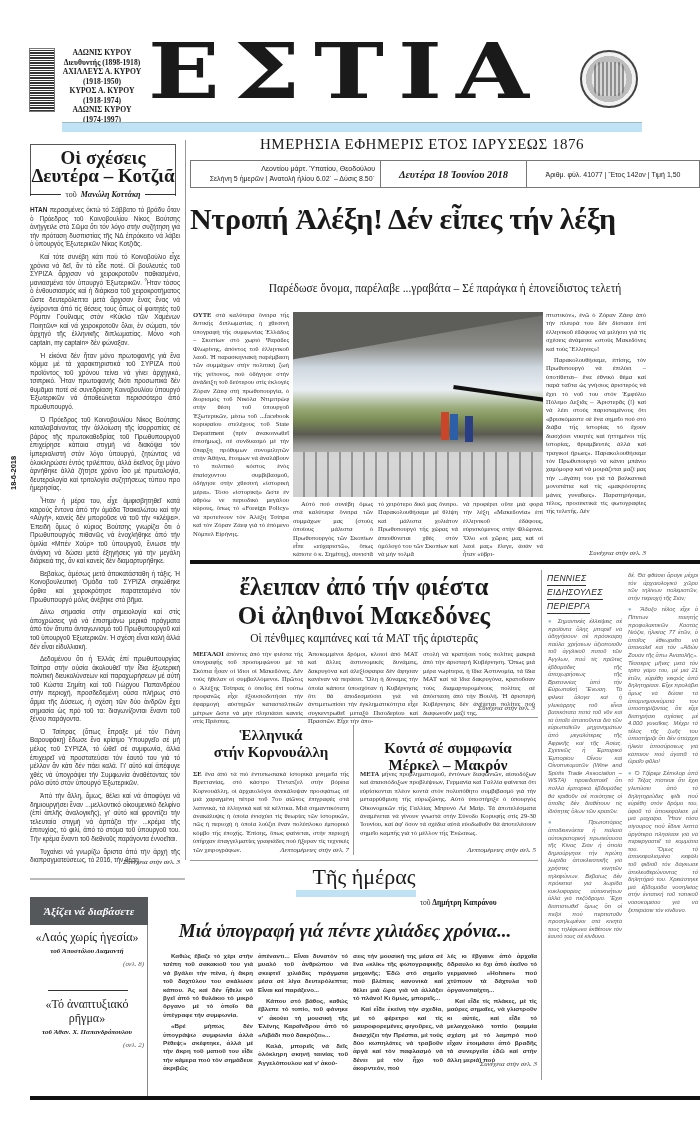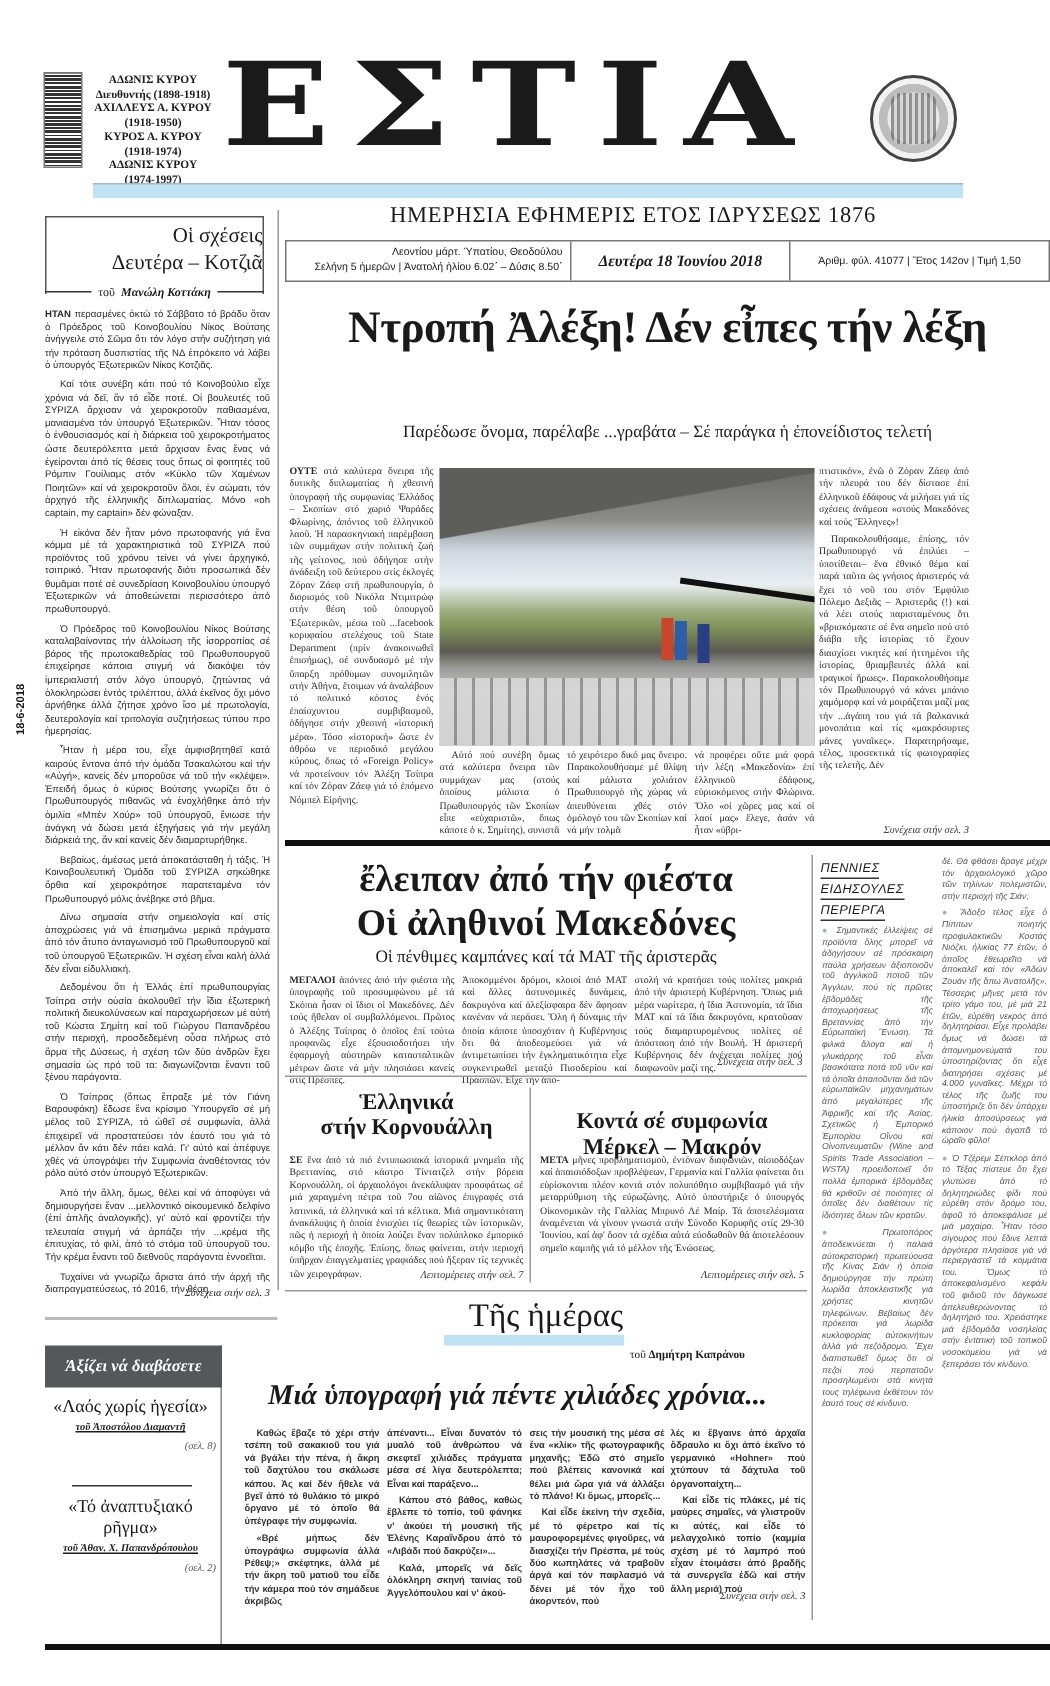--- a/index.html
+++ b/index.html
@@ -22,43 +22,43 @@
   #tagline { left: 260px; top: 136px; font-size: 15px; letter-spacing: 0.5px; white-space: nowrap; }
   #info-row { left: 190px; top: 160px; width: 510px; height: 28px; border: 1px solid #777; display: flex; font-family: "Liberation Sans", sans-serif; font-size: 7px; }
   #info-row .cell { display: flex; flex-direction: column; justify-content: center; padding: 0 5px; }
   #info-row .c1 { width: 190px; border-right: 1px solid #777; text-align: right; line-height: 10px; }
   #info-row .c2 { width: 146px; border-right: 1px solid #777; align-items: center; font-family: "Liberation Serif", serif; font-weight: bold; font-style: italic; font-size: 10.5px; }
   #info-row .c3 { flex: 1; align-items: center; }
 
   
   #col-rule { left: 185px; top: 140px; width: 1px; height: 720px; background: #999; }
   #left-box { left: 30px; top: 144px; width: 146px; height: 52px; border: 1px solid #555; border-bottom: none; text-align: center; }
-  #left-title { font-weight: normal; font-size: 14px; line-height: 18px; padding-top: 4px; text-align: right; }
+  #left-title { font-weight: bold; font-size: 19px; line-height: 18px; padding-top: 4px; }
   #left-byline { left: 30px; top: 190px; width: 146px; font-size: 8px; text-align: center; white-space: nowrap; display: flex; align-items: center; gap: 4px; }
   #left-byline .line { flex: 1; height: 1px; background: #333; }
   #left-byline b { font-style: italic; }
   #left-body { left: 30px; top: 206px; width: 150px; font-family: "Liberation Sans", sans-serif; font-size: 6.4px; line-height: 8.6px; text-align: justify; color: #2a2a2a; }
   #left-body p { text-indent: 10px; margin-bottom: 4px; }
   #left-body p:first-child { text-indent: 0; }
   #left-body .lead { font-weight: bold; }
   #left-cont { left: 30px; top: 858px; width: 150px; font-size: 7px; font-style: italic; text-align: right; }
   #date-vertical { left: 9px; top: 490px; font-family: "Liberation Sans", sans-serif; font-weight: bold; font-size: 7.5px; transform: rotate(-90deg); transform-origin: left top; white-space: nowrap; }
   #left-hr { left: 30px; top: 878px; width: 155px; height: 2px; background: #bbb; }
 
   
   #wr-box { left: 30px; top: 897px; width: 118px; height: 200px; border-right: 1px solid #888; }
   #wr-head { left: 30px; top: 897px; width: 118px; height: 28px; background: #55585b; color: #fff; font-style: italic; font-weight: bold; font-size: 11px; display: flex; align-items: center; justify-content: center; }
   .wr-item { position: absolute; left: 30px; width: 114px; text-align: center; }
   .wr-title { font-size: 12px; line-height: 14px; }
-  .wr-author { font-size: 7px; font-weight: bold; font-style: italic; margin-top: 3px; line-height: 9px; text-decoration: underline; }
+  .wr-author { font-size: 7px; font-weight: bold; font-style: italic; margin-top: 3px; line-height: 9px; }
   .wr-page { font-size: 7px; font-style: italic; text-align: right; color: #555; margin-top: 4px; }
   #wr-div { left: 48px; top: 990px; width: 80px; height: 1px; background: #333; }
 
   
-  #main-headline { left: 190px; top: 200px; width: 510px; text-align: center; font-weight: bold; font-size: 30px; line-height: 38px; letter-spacing: -0.3px; }
+  #main-headline { left: 190px; top: 200px; width: 510px; font-weight: bold; font-size: 30px; line-height: 38px; letter-spacing: -0.3px; }
   #main-sub { left: 190px; top: 282px; width: 510px; text-align: center; font-size: 11.5px; }
 
   .body-text { font-size: 6.6px; line-height: 8.4px; text-align: justify; color: #2a2a2a; }
   .body-text p { text-indent: 8px; margin-bottom: 3px; }
   .body-text p.first { text-indent: 0; }
   .lead-b { font-weight: bold; }
   .cont { font-size: 7px; font-style: italic; text-align: right; color: #333; }
 
   #main-col1 { left: 193px; top: 311px; width: 96px; }
   #photo { left: 293px; top: 312px; width: 250px; height: 185px; background: linear-gradient(180deg, #6b6b68 0%, #8a8a86 18%, #cfd8e0 30%, #e9eef2 42%, #9bab7a 52%, #7d8f57 58%, #5b5b52 66%, #9a9a98 72%, #c4c4c4 80%, #a5a5a5 100%); overflow: hidden; }

